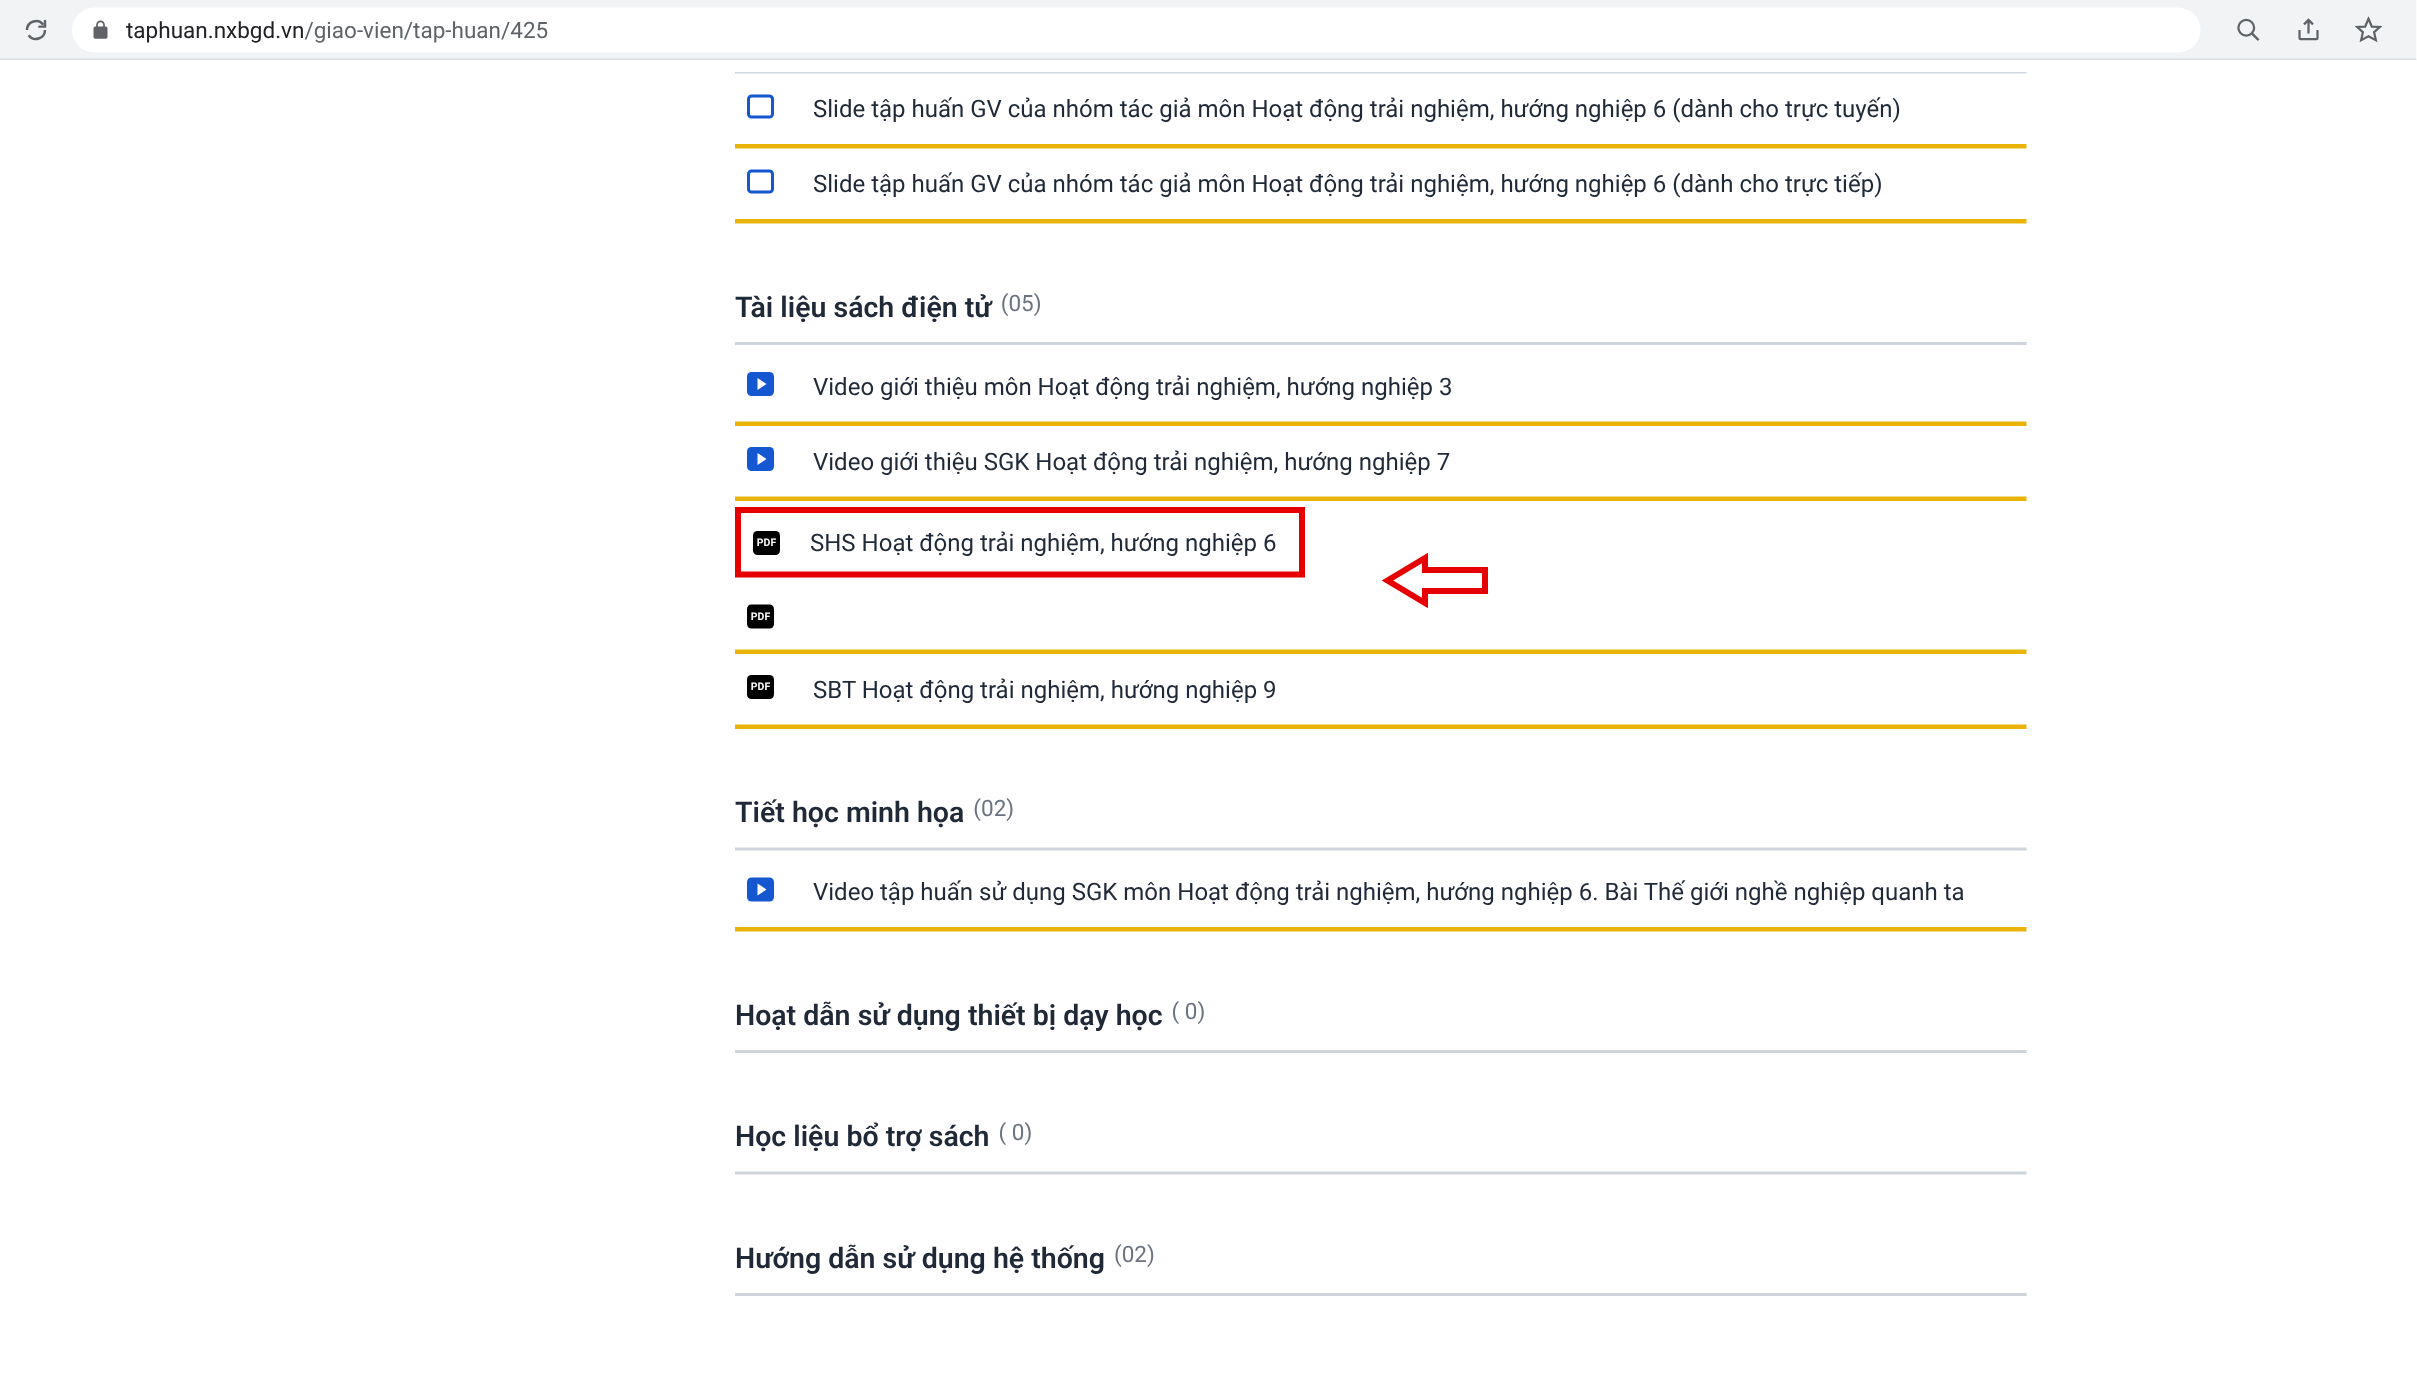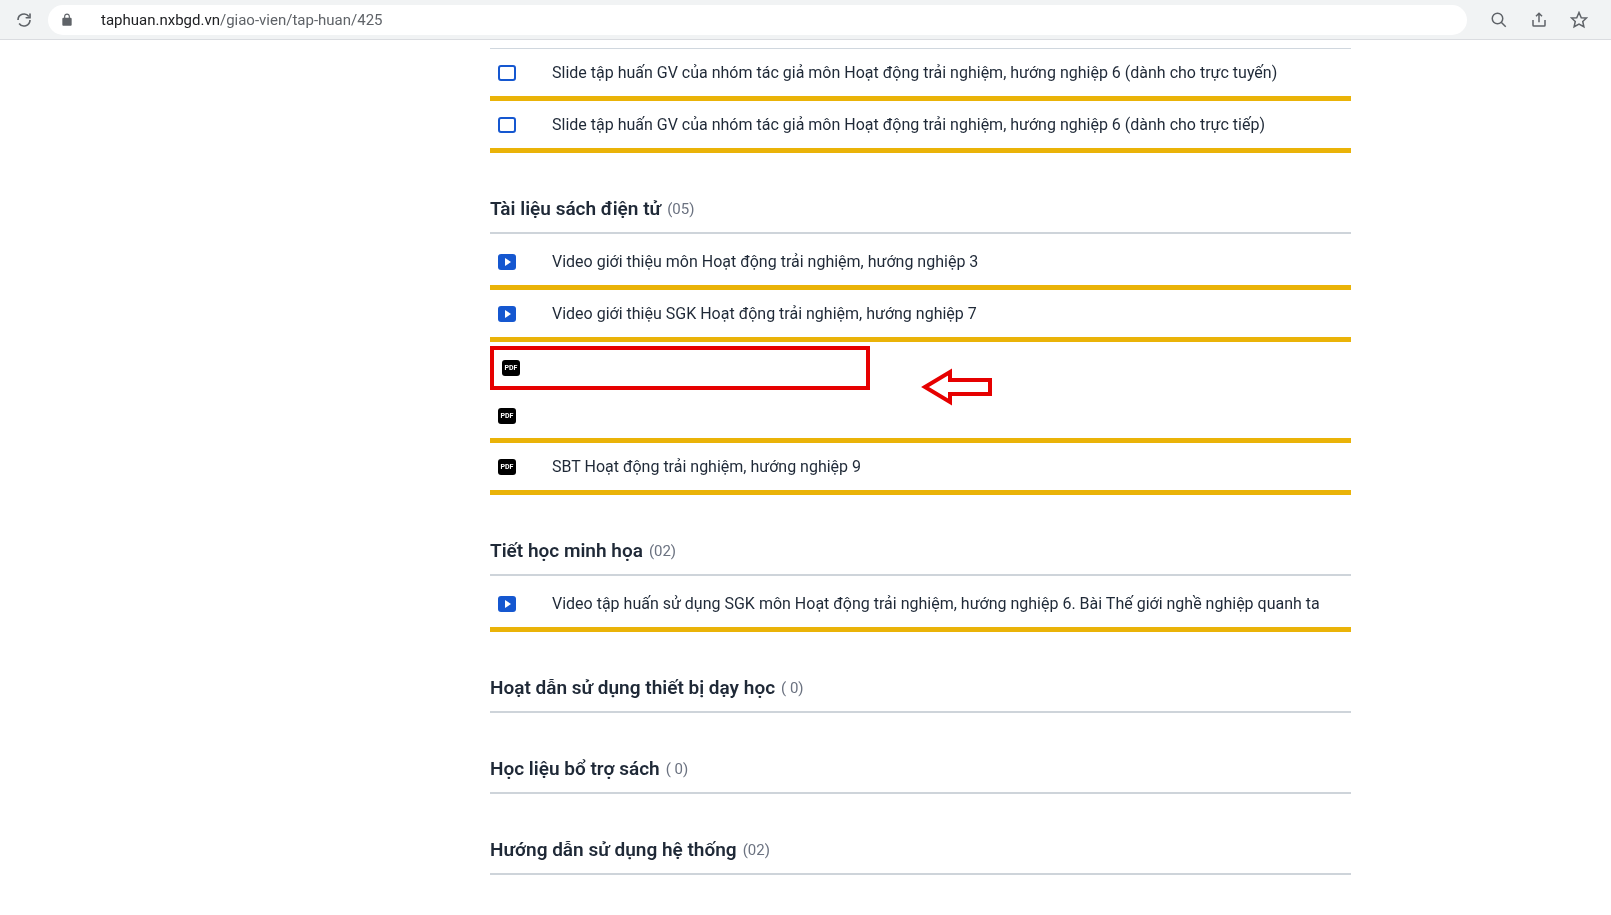--- a/index.html
+++ b/index.html
@@ -27,21 +27,21 @@
       cursor: pointer;
     }
     .url-bar {
       flex: 1;
       height: 30px;
       background: #fff;
       border-radius: 15px;
       display: flex;
       align-items: center;
       padding: 0 12px;
-      gap: 27px;
+      gap: 10px;
       font-size: 15px;
       color: #202124;
     }
     .lock-icon { color: #5f6368; }
     .url-domain { color: #202124; }
     .url-path { color: #5f6368; }
     .browser-actions {
       display: flex;
       gap: 8px;
       padding: 0 8px;
@@ -55,24 +55,23 @@
       cursor: pointer;
       color: #5f6368;
     }
     .content {
       padding-left: 490px;
       padding-right: 260px;
       padding-top: 8px;
     }
     .item-row {
       display: flex;
-      align-items: center;
-      gap: 36px;
+      gap: 26px;
       padding: 14px 8px;
-      border-bottom: 5px solid #eab308;
+      border-bottom: 3px solid #eab308;
       cursor: pointer;
     }
     .item-row:first-child { border-top: 1px solid #d0d7de; }
     .item-icon {
       width: 18px;
       height: 16px;
       border-radius: 3px;
       display: flex;
       align-items: center;
       justify-content: center;
@@ -99,21 +98,21 @@
       border-bottom: 4px solid transparent;
       border-left: 6px solid #fff;
       margin-left: 1px;
     }
     .item-label {
       color: #1f2937;
       font-size: 16px;
     }
     .section-header {
       display: flex;
-      align-items: center;
+      align-items: flex-start;
       gap: 6px;
       margin-top: 34px;
       margin-bottom: 4px;
       padding: 10px 0 12px 0;
       border-bottom: 2px solid #ced4da;
     }
     .section-title {
       font-weight: 600;
       font-size: 19px;
       color: #1f2937;
@@ -206,20 +205,21 @@
         <span class="item-label">Video giới thiệu môn Hoạt động trải nghiệm, hướng nghiệp 3</span>
       </div>
       <div class="item-row">
         <span class="item-icon icon-video">
           <span class="play-triangle"></span>
         </span>
         <span class="item-label">Video giới thiệu SGK Hoạt động trải nghiệm, hướng nghiệp 7</span>
       </div>
       <div class="highlight-box">
         <span class="item-icon icon-pdf">PDF</span>
+        <span class="item-label">SHS Hoạt động trải nghiệm, hướng nghiệp 6</span>
       </div>
       <div class="item-row">
         <span class="item-icon icon-pdf">PDF</span>
       </div>
       <div class="item-row">
         <span class="item-icon icon-pdf">PDF</span>
         <span class="item-label">SBT Hoạt động trải nghiệm, hướng nghiệp 9</span>
       </div>
       <div class="section-header">
         <span class="section-title">Tiết học minh họa</span>

